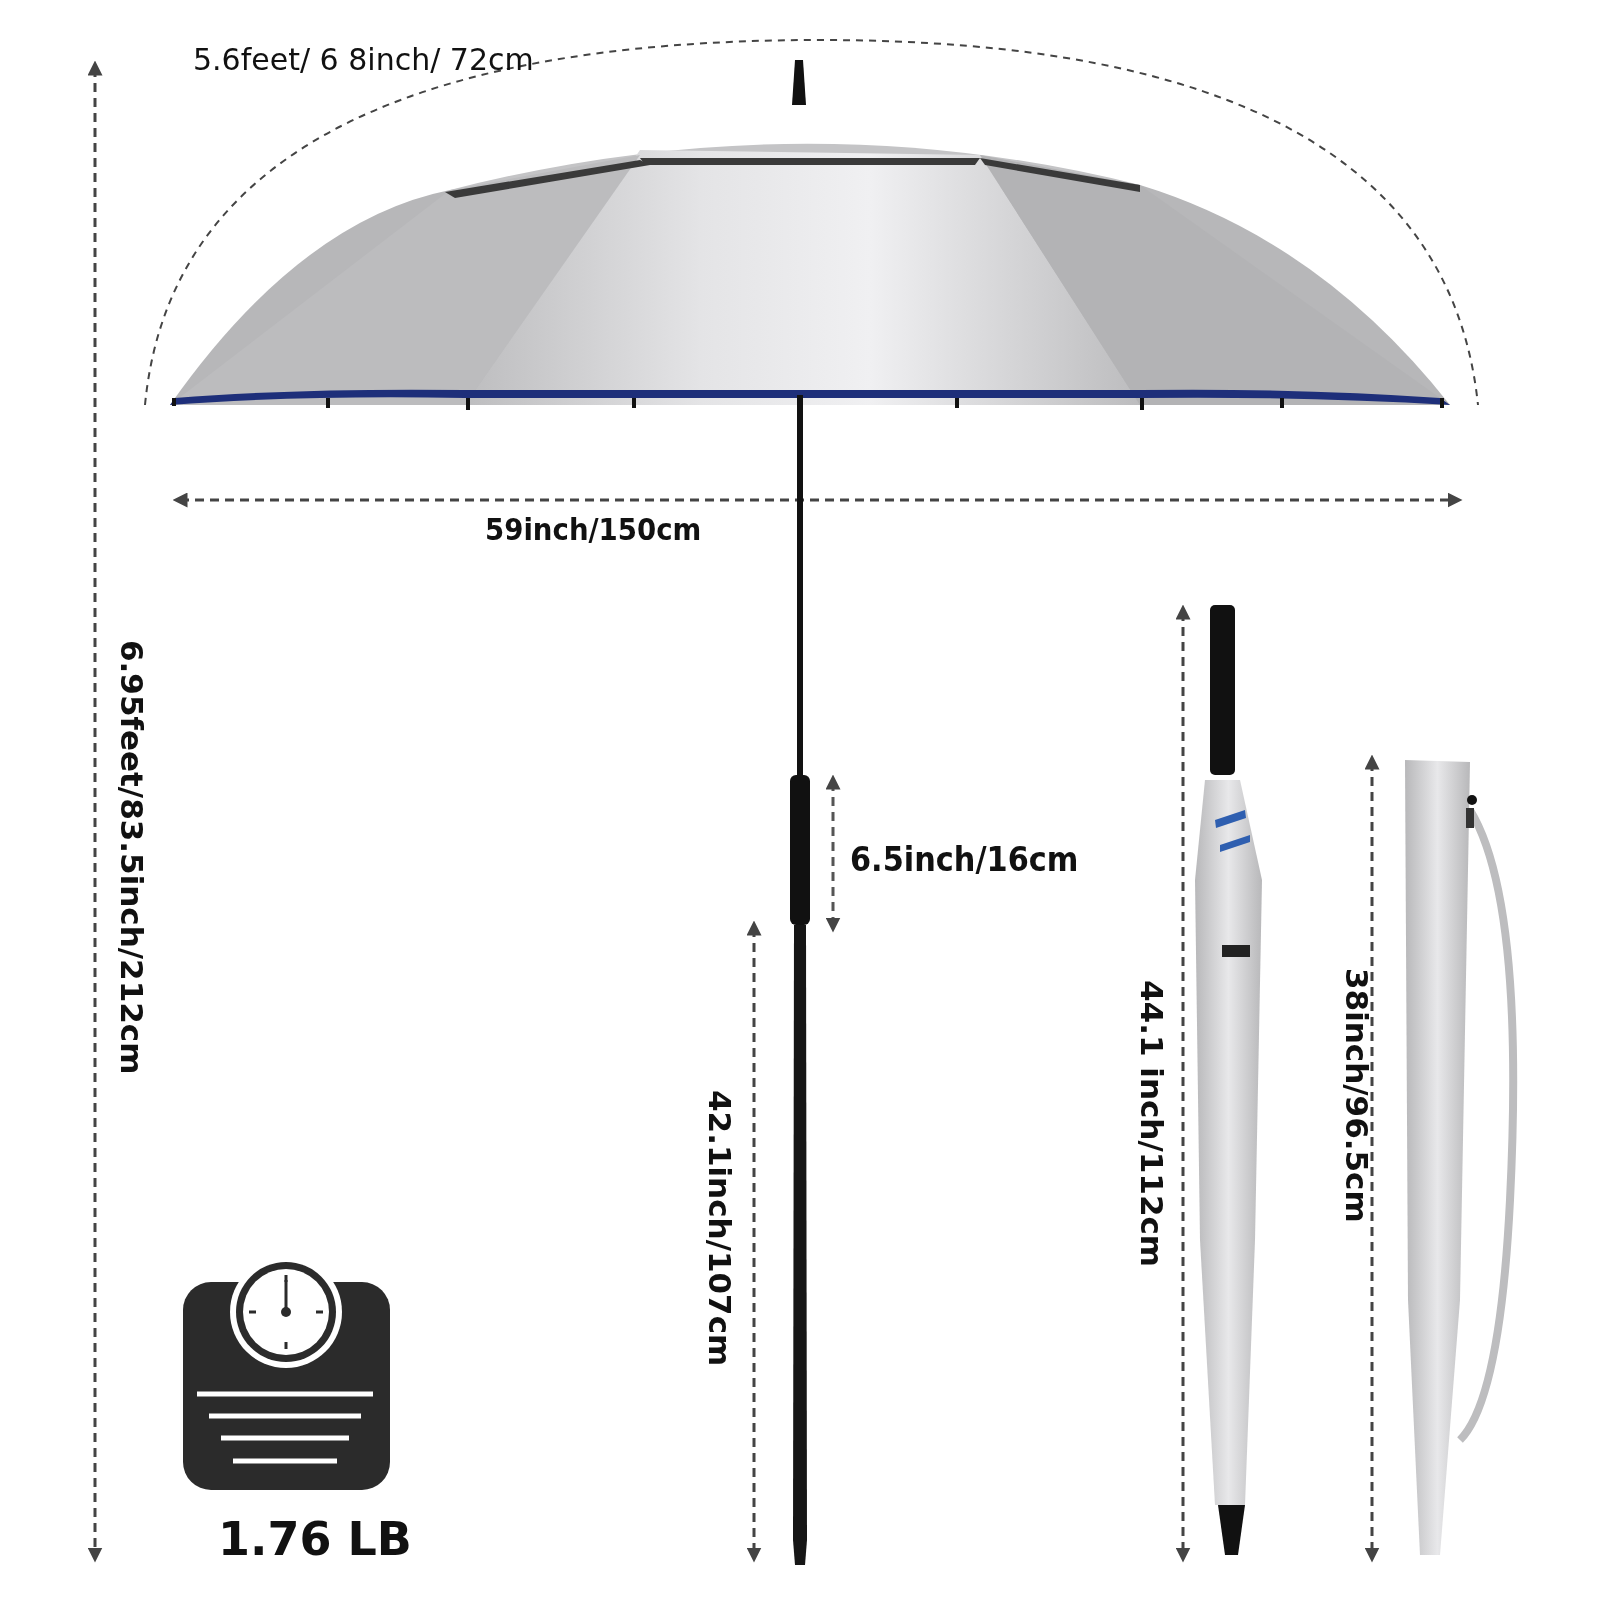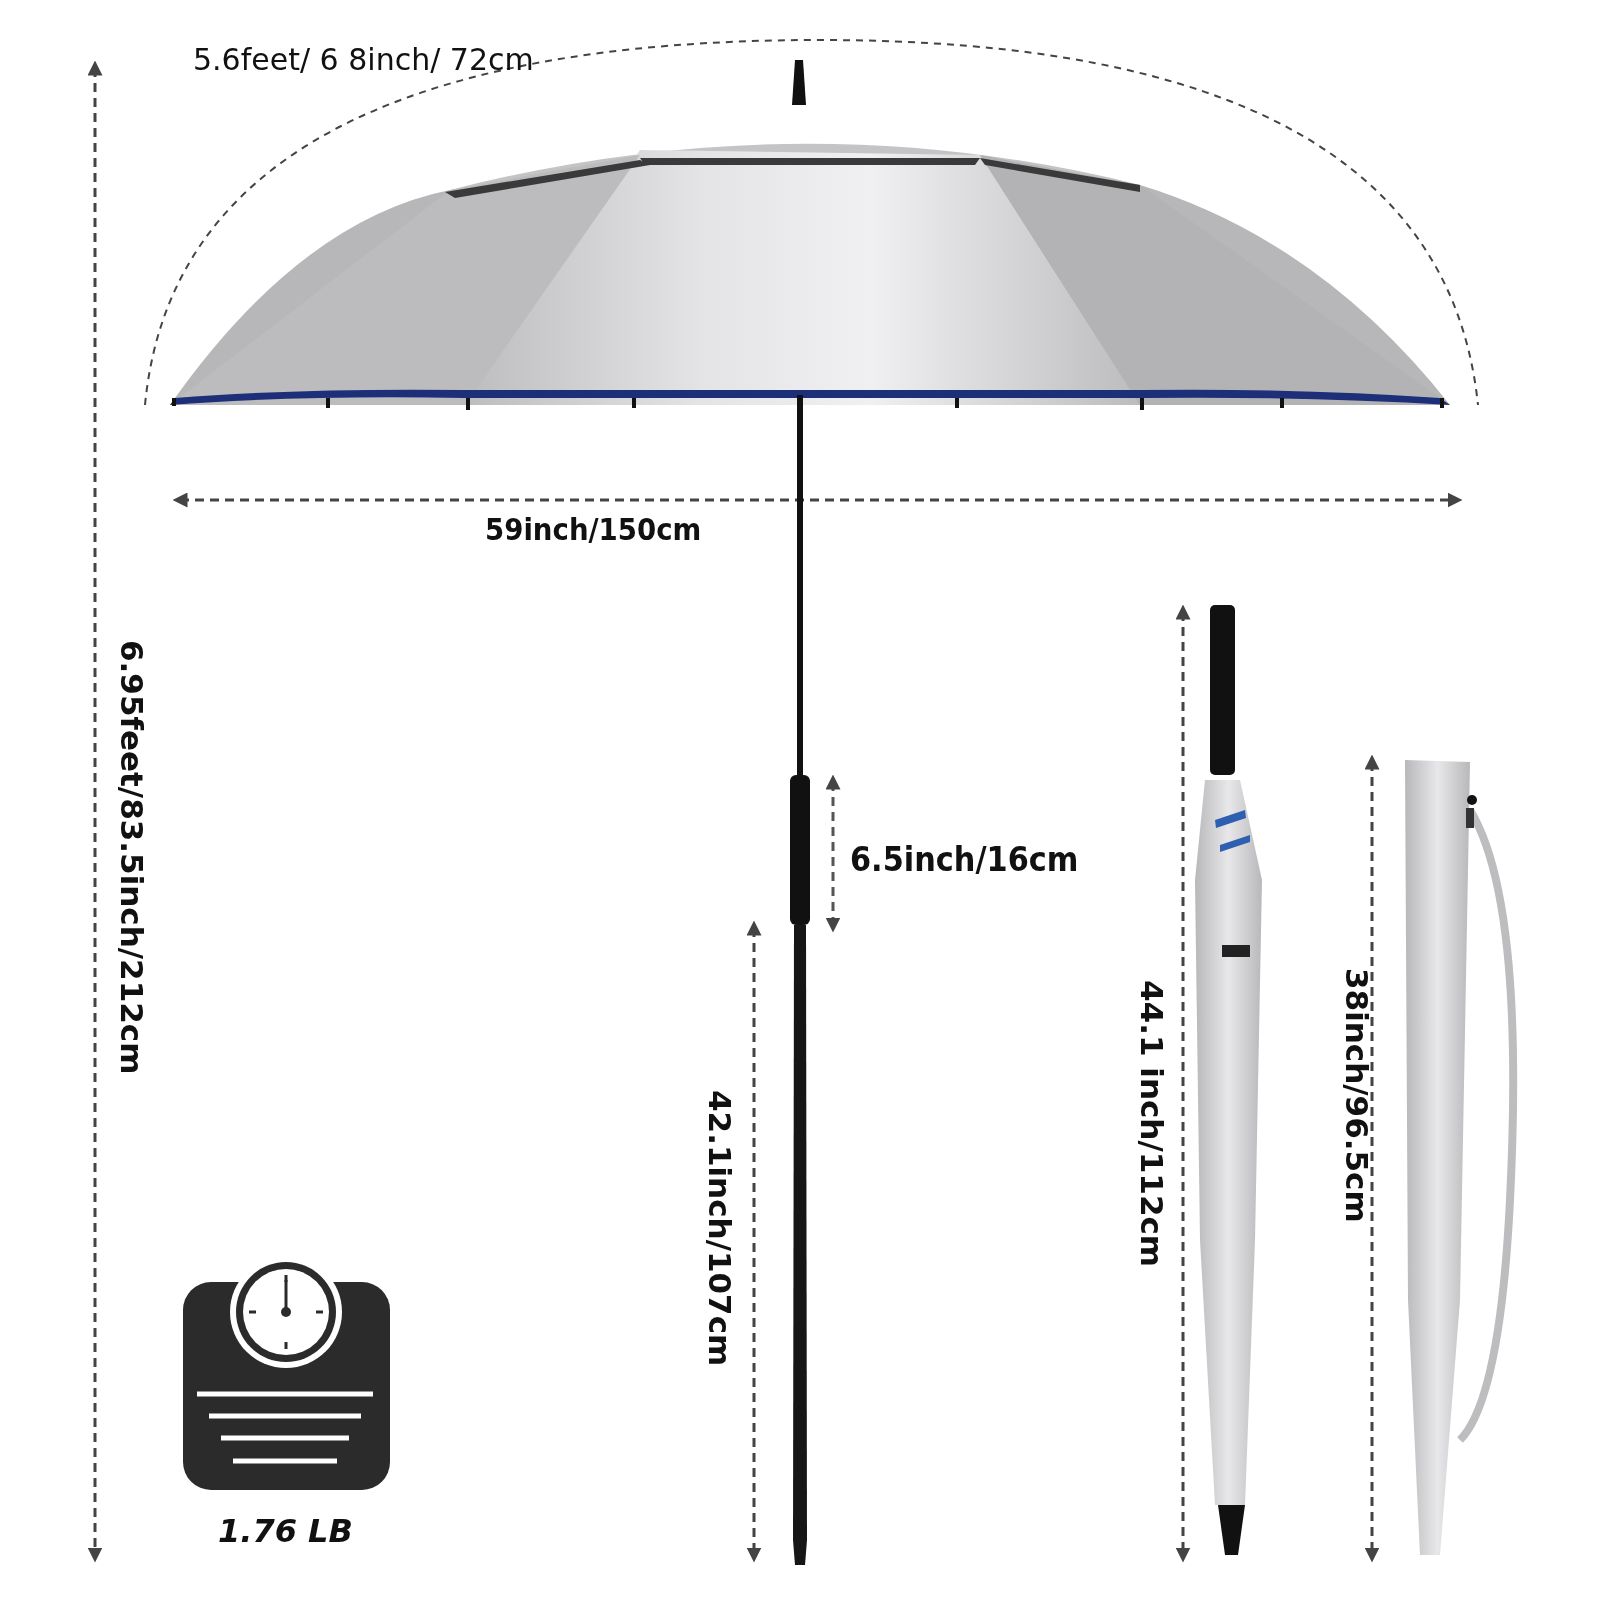--- a/index.html
+++ b/index.html
@@ -9,21 +9,21 @@
   .label { position:absolute; white-space:nowrap; color:#111; font-family:"DejaVu Sans", sans-serif; }
   .lbl-arc { left:160px; top:42px; font-size:30px;margin-left:33px; }
   .lbl-width { left:485px; top:512px; font-size:30px; font-weight:bold; transform:scaleX(0.92); transform-origin:left; }
   .lbl-handle { left:850px; top:840px; font-size:33px; font-weight:bold; transform:scaleX(0.92); transform-origin:left; }
   .vert { position:absolute; white-space:nowrap; font-size:31px; font-weight:bold;
           transform-origin:0 0; transform:rotate(90deg); }
   .lbl-total { left:150px; top:640px; }
   .lbl-shaft { left:738px; top:1090px; }
   .lbl-closed { left:1170px; top:980px; }
   .lbl-cover { left:1375px; top:968px; }
-  .weight-text { position:absolute; left:218px; top:1512px; font-size:32px; font-weight:bold;font-style:italic; }
+  .weight-text { position:absolute; left:218px; top:1512px; font-size:46px; font-weight:bold; }
 </style>
 </head>
 <body>
 
 <svg class="stage" width="1600" height="1600" viewBox="0 0 1600 1600">
   <defs>
     <marker id="arr" viewBox="0 0 10 10" refX="5" refY="5" markerWidth="5" markerHeight="5" orient="auto-start-reverse">
       <path d="M0,0 L10,5 L0,10 z" fill="#444"></path>
     </marker>
     <linearGradient id="silver" x1="0" y1="0" x2="1" y2="0">

